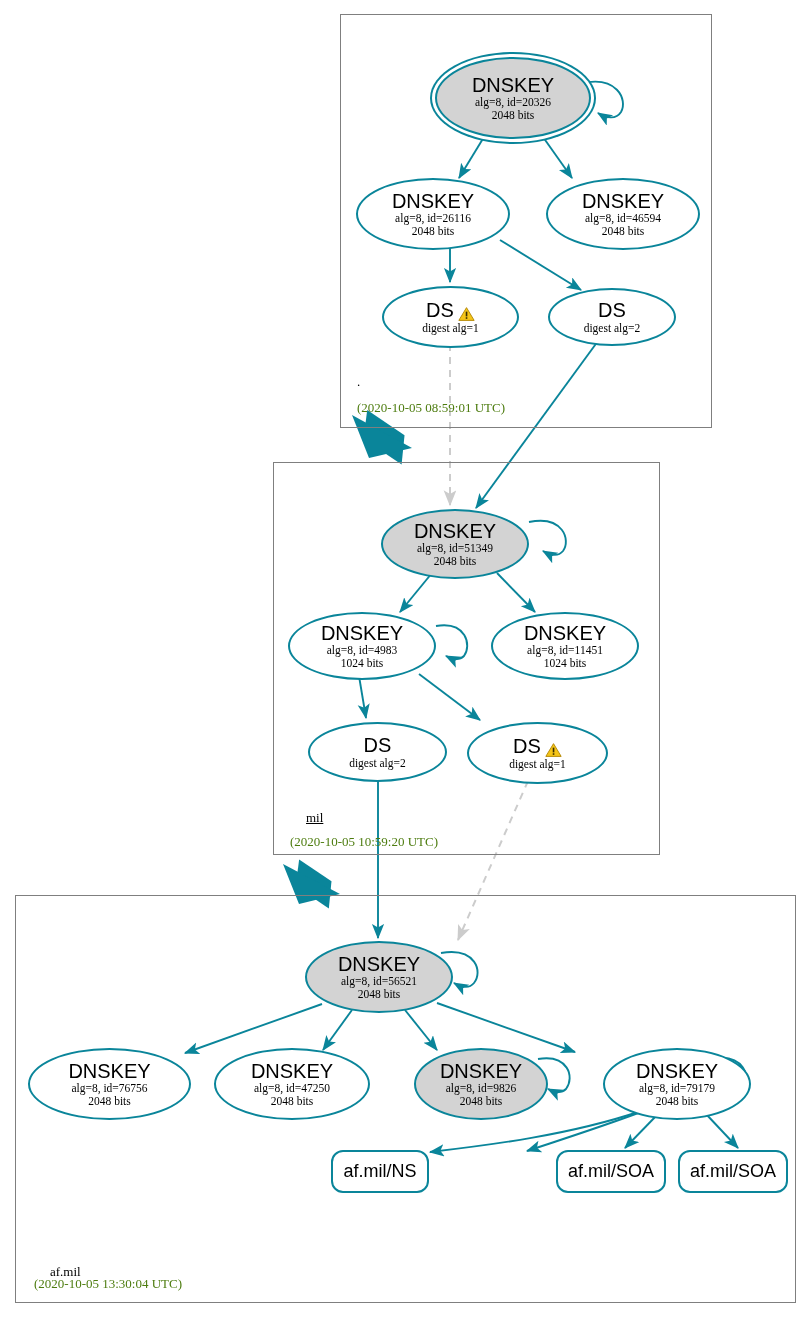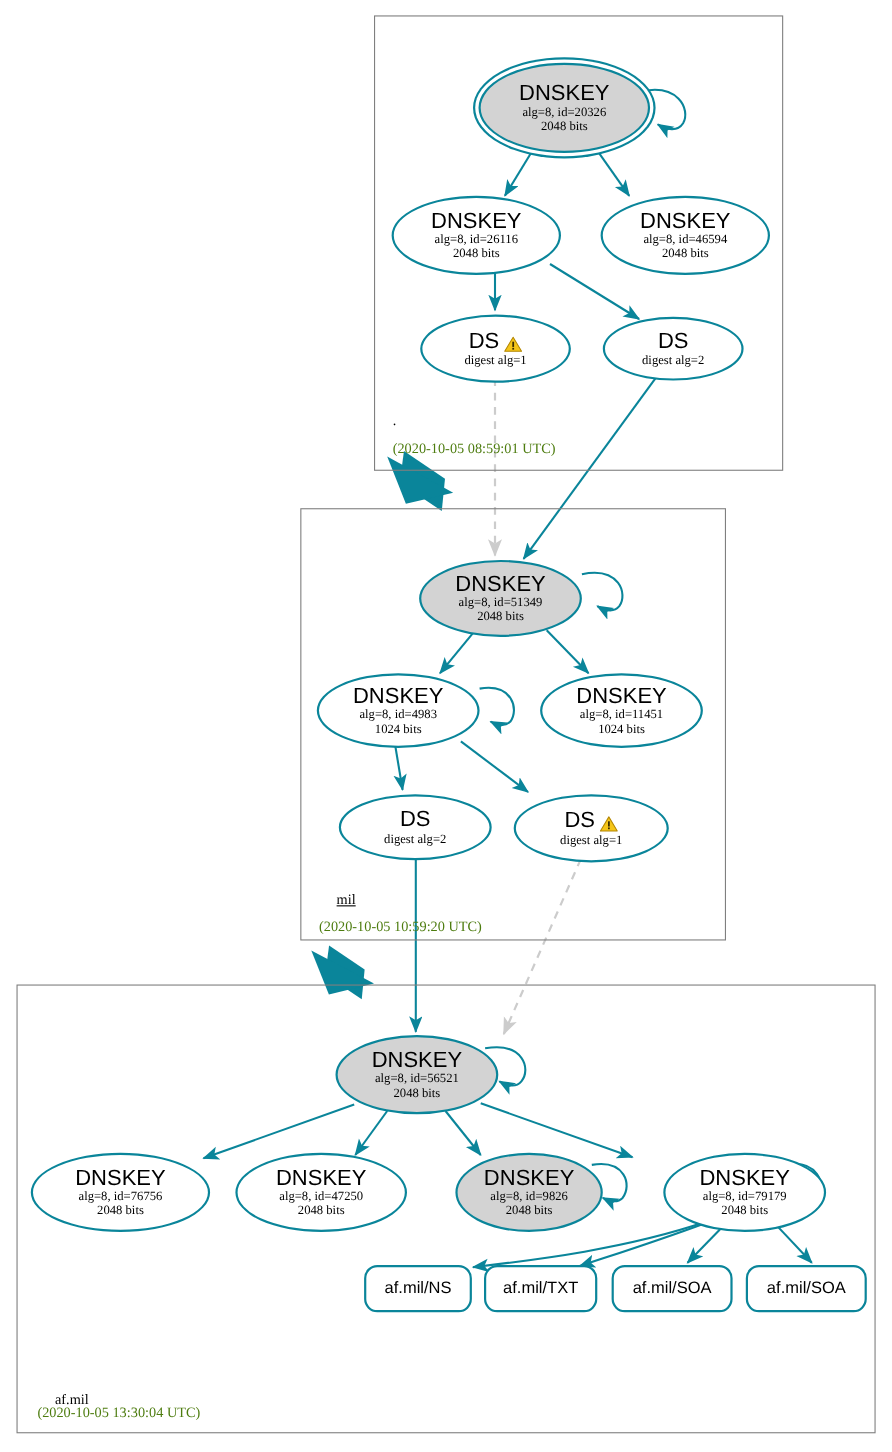--- a/index.html
+++ b/index.html
@@ -73,21 +73,21 @@
     align-items: center;
     gap: 4px;
   }
   .n-sub {
     font-family: "Liberation Serif", serif;
     font-size: 11.5px;
     color: #000000;
   }
   .rr-title {
     font-family: "Liberation Sans", sans-serif;
-    font-size: 15px;
+    font-size: 18px;
     color: #000000;
   }
   .warn-icon {
     display: inline-block;
     width: 17px;
     height: 16px;
     position: relative;
     top: 1px;
   }
 </style>
@@ -283,23 +283,20 @@
   <div class="node ellipse fill-white" style="left:603px; top:1048px; width:148px; height:72px;">
     <div class="n-title">DNSKEY</div>
     <div class="n-sub">alg=8, id=79179</div>
     <div class="n-sub">2048 bits</div>
   </div>
 
   <div class="node rrset fill-white" style="left:331px; top:1150px; width:98px; height:43px;">
     <div class="rr-title">af.mil/NS</div>
   </div>
 
-  <div class="node rrset fill-white" style="left:440px; top:1150px; width:103px; height:43px;">
-    <div class="rr-title">af.mil/TXT</div>
-  </div>
 
   <div class="node rrset fill-white" style="left:556px; top:1150px; width:110px; height:43px;">
     <div class="rr-title">af.mil/SOA</div>
   </div>
 
   <div class="node rrset fill-white" style="left:678px; top:1150px; width:110px; height:43px;">
     <div class="rr-title">af.mil/SOA</div>
   </div>
 
 </div>

